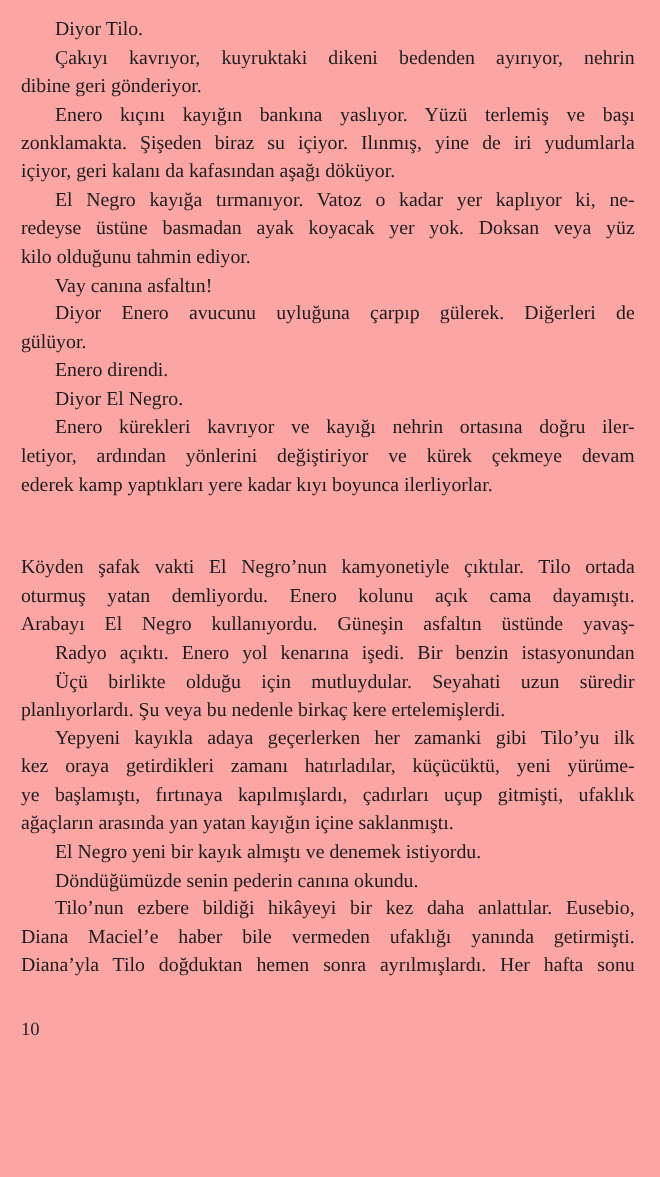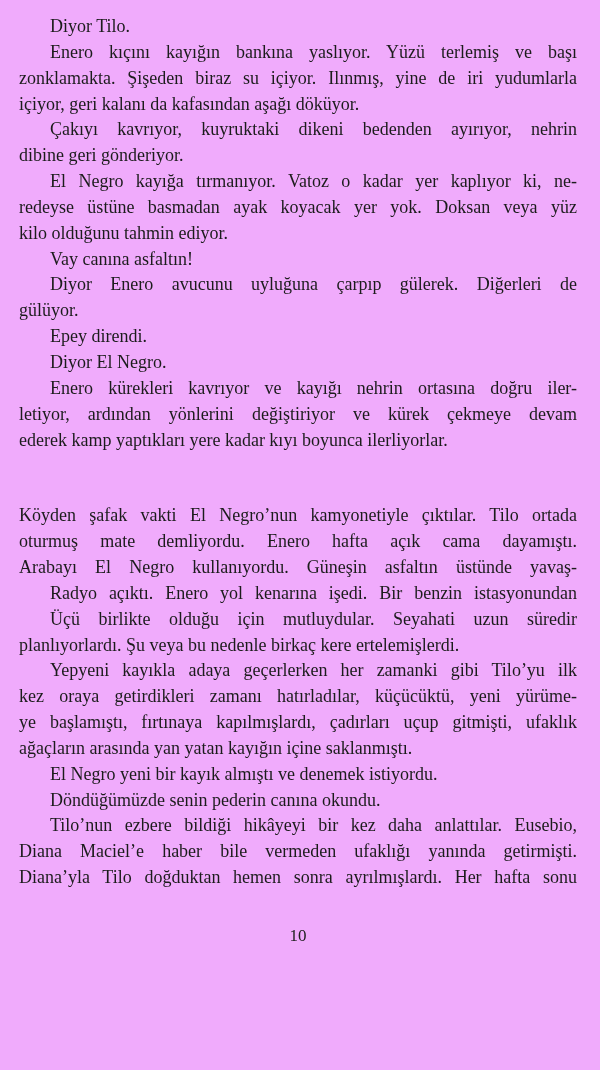--- a/index.html
+++ b/index.html
@@ -5,21 +5,21 @@
   html, body {
     margin: 0;
     padding: 0;
     background: #ffffff;
   }
   .page {
     position: relative;
     box-sizing: border-box;
     width: 600px;
     height: 1070px;
-    background: #f0abfc;
+    background: #fca5a5;
     padding: 14px 23px 0 19px;
     font-family: "Liberation Serif", "DejaVu Serif", serif;
     font-size: 18px;
     line-height: 25.85px;
     color: #1c1c1c;
     overflow: hidden;
   }
   .para { margin: 0; padding: 0; }
   .line {
     text-align: justify;
@@ -30,73 +30,73 @@
   }
   .line.end {
     text-align: left;
     text-align-last: left;
     -moz-text-align-last: left;
   }
   .line.indent { text-indent: 31px; }
   .section-gap { height: 50px; }
   .page-number {
     margin-top: 32px;
-    text-align: center;
+    text-align: left;
     font-size: 17px;
     line-height: 26px;
     color: #222222;
   }
 </style>
 </head>
 <body>
 
 <div class="page">
   <div id="text-block">
       <div>
         <div class="para">
           <div class="line indent end">Diyor Tilo.</div>
         </div>
         <div class="para">
+          <div class="line indent">Çakıyı kavrıyor, kuyruktaki dikeni bedenden ayırıyor, nehrin</div>
+          <div class="line end">dibine geri gönderiyor.</div>
+        </div>
+        <div class="para">
           <div class="line indent">Enero kıçını kayığın bankına yaslıyor. Yüzü terlemiş ve başı</div>
           <div class="line">zonklamakta. Şişeden biraz su içiyor. Ilınmış, yine de iri yudumlarla</div>
           <div class="line end">içiyor, geri kalanı da kafasından aşağı döküyor.</div>
-        </div>
-        <div class="para">
-          <div class="line indent">Çakıyı kavrıyor, kuyruktaki dikeni bedenden ayırıyor, nehrin</div>
-          <div class="line end">dibine geri gönderiyor.</div>
         </div>
         <div class="para">
           <div class="line indent">El Negro kayığa tırmanıyor. Vatoz o kadar yer kaplıyor ki, ne-</div>
           <div class="line">redeyse üstüne basmadan ayak koyacak yer yok. Doksan veya yüz</div>
           <div class="line end">kilo olduğunu tahmin ediyor.</div>
         </div>
         <div class="para">
           <div class="line indent end">Vay canına asfaltın!</div>
         </div>
         <div class="para">
           <div class="line indent">Diyor Enero avucunu uyluğuna çarpıp gülerek. Diğerleri de</div>
           <div class="line end">gülüyor.</div>
         </div>
         <div class="para">
-          <div class="line indent end">Epey direndi.</div>
+          <div class="line indent end">Enero direndi.</div>
         </div>
         <div class="para">
           <div class="line indent end">Diyor El Negro.</div>
         </div>
         <div class="para">
           <div class="line indent">Enero kürekleri kavrıyor ve kayığı nehrin ortasına doğru iler-</div>
           <div class="line">letiyor, ardından yönlerini değiştiriyor ve kürek çekmeye devam</div>
           <div class="line end">ederek kamp yaptıkları yere kadar kıyı boyunca ilerliyorlar.</div>
         </div>
       </div>
       <div class="section-gap"></div>
       <div>
         <div class="para">
           <div class="line">Köyden şafak vakti El Negro’nun kamyonetiyle çıktılar. Tilo ortada</div>
-          <div class="line">oturmuş mate demliyordu. Enero hafta açık cama dayamıştı.</div>
+          <div class="line">oturmuş yatan demliyordu. Enero kolunu açık cama dayamıştı.</div>
           <div class="line">Arabayı El Negro kullanıyordu. Güneşin asfaltın üstünde yavaş-</div>
         </div>
         <div class="para">
           <div class="line indent">Radyo açıktı. Enero yol kenarına işedi. Bir benzin istasyonundan</div>
         </div>
         <div class="para">
           <div class="line indent">Üçü birlikte olduğu için mutluydular. Seyahati uzun süredir</div>
           <div class="line end">planlıyorlardı. Şu veya bu nedenle birkaç kere ertelemişlerdi.</div>
         </div>
         <div class="para">

